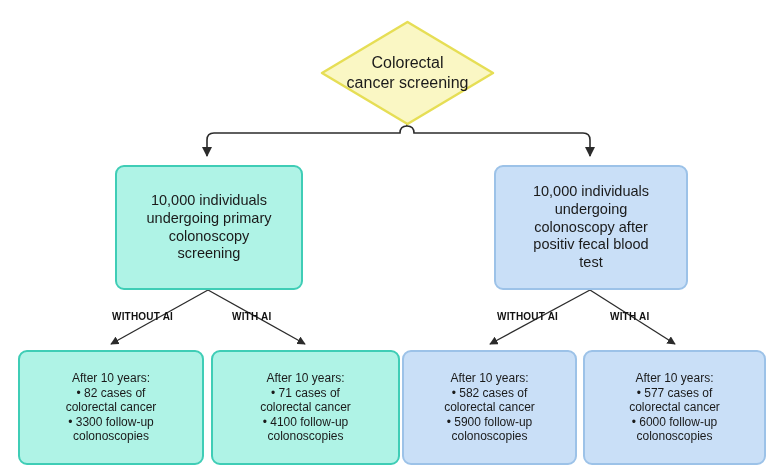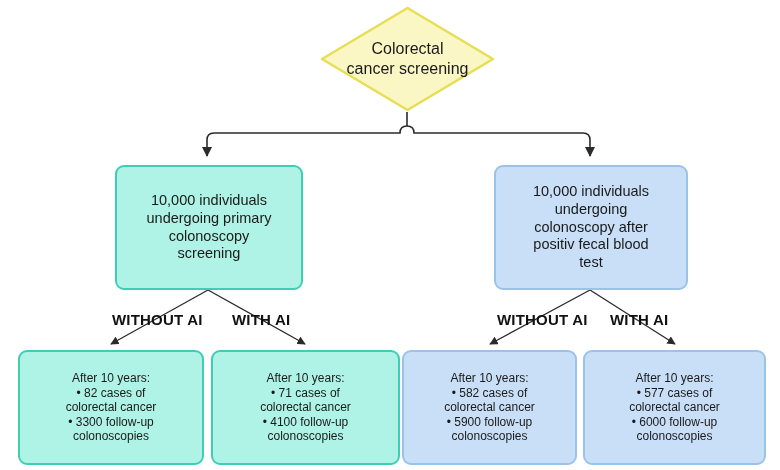--- a/index.html
+++ b/index.html
@@ -66,21 +66,21 @@
     align-items: center;
     justify-content: center;
     text-align: center;
     font-size: 16px;
     line-height: 1.25;
     color: #1a1a1a;
     white-space: pre-line;
   }
   .edge-label {
     position: absolute;
-    font-size: 15px;
+    font-size: 10px;
     font-weight: bold;
     letter-spacing: 0.2px;
     color: #111111;
     white-space: nowrap;
   }
   .mid-text { font-size: 14.5px; }
   .leaf-text { font-size: 12px; }
 </style>
 </head>
 <body>
@@ -98,21 +98,21 @@
     <path d="M 407 126 L 407 126 Q 400 126 400 133 L 400 133 L 214 133 Q 207 133 207 140 L 207 156" fill="none" stroke="#2b2b2b" stroke-width="1.6" marker-end="url(#arrow)"></path>
     <path d="M 407 126 Q 414 126 414 133 L 583 133 Q 590 133 590 140 L 590 156" fill="none" stroke="#2b2b2b" stroke-width="1.6" marker-end="url(#arrow)"></path>
 
     <path d="M 208 290 L 111 344" fill="none" stroke="#2b2b2b" stroke-width="1.3" marker-end="url(#arrow)"></path>
     <path d="M 208 290 L 305 344" fill="none" stroke="#2b2b2b" stroke-width="1.3" marker-end="url(#arrow)"></path>
 
     <path d="M 590 290 L 490 344" fill="none" stroke="#2b2b2b" stroke-width="1.3" marker-end="url(#arrow)"></path>
     <path d="M 590 290 L 675 344" fill="none" stroke="#2b2b2b" stroke-width="1.3" marker-end="url(#arrow)"></path>
   </svg>
 
-  <div id="diamond-node" style="left:320px; top:6px; width:175px; height:106px;">
+  <div id="diamond-node" style="left:320px; top:20px; width:175px; height:106px;">
     <svg width="175" height="106" viewBox="0 0 175 106" style="position:absolute; left:0; top:0;">
       <polygon points="87.5,2 173,53 87.5,104 2,53" fill="#FAF7C4" stroke="#E6DE55" stroke-width="2.5" stroke-linejoin="round"></polygon>
     </svg>
     <div class="diamond-label">Colorectal
 cancer screening</div>
   </div>
 
   <div class="node rect-node teal" style="left:115px; top:165px; width:188px; height:125px;">
     <div class="node-text mid-text">10,000 individuals
 undergoing primary

